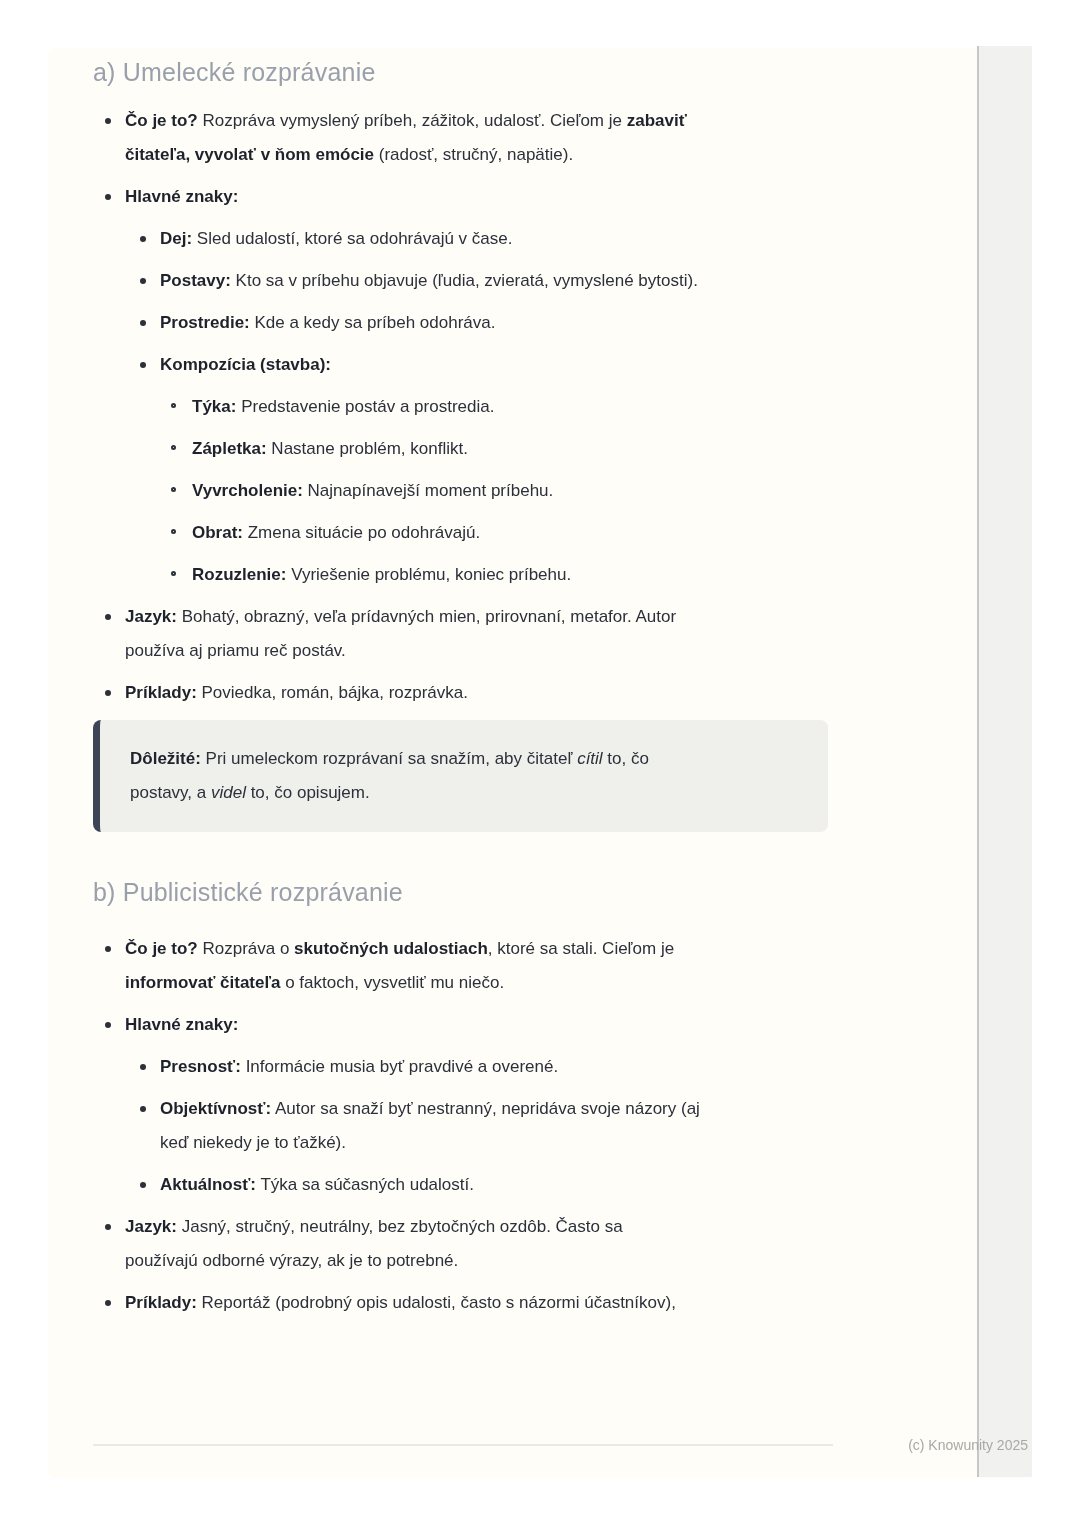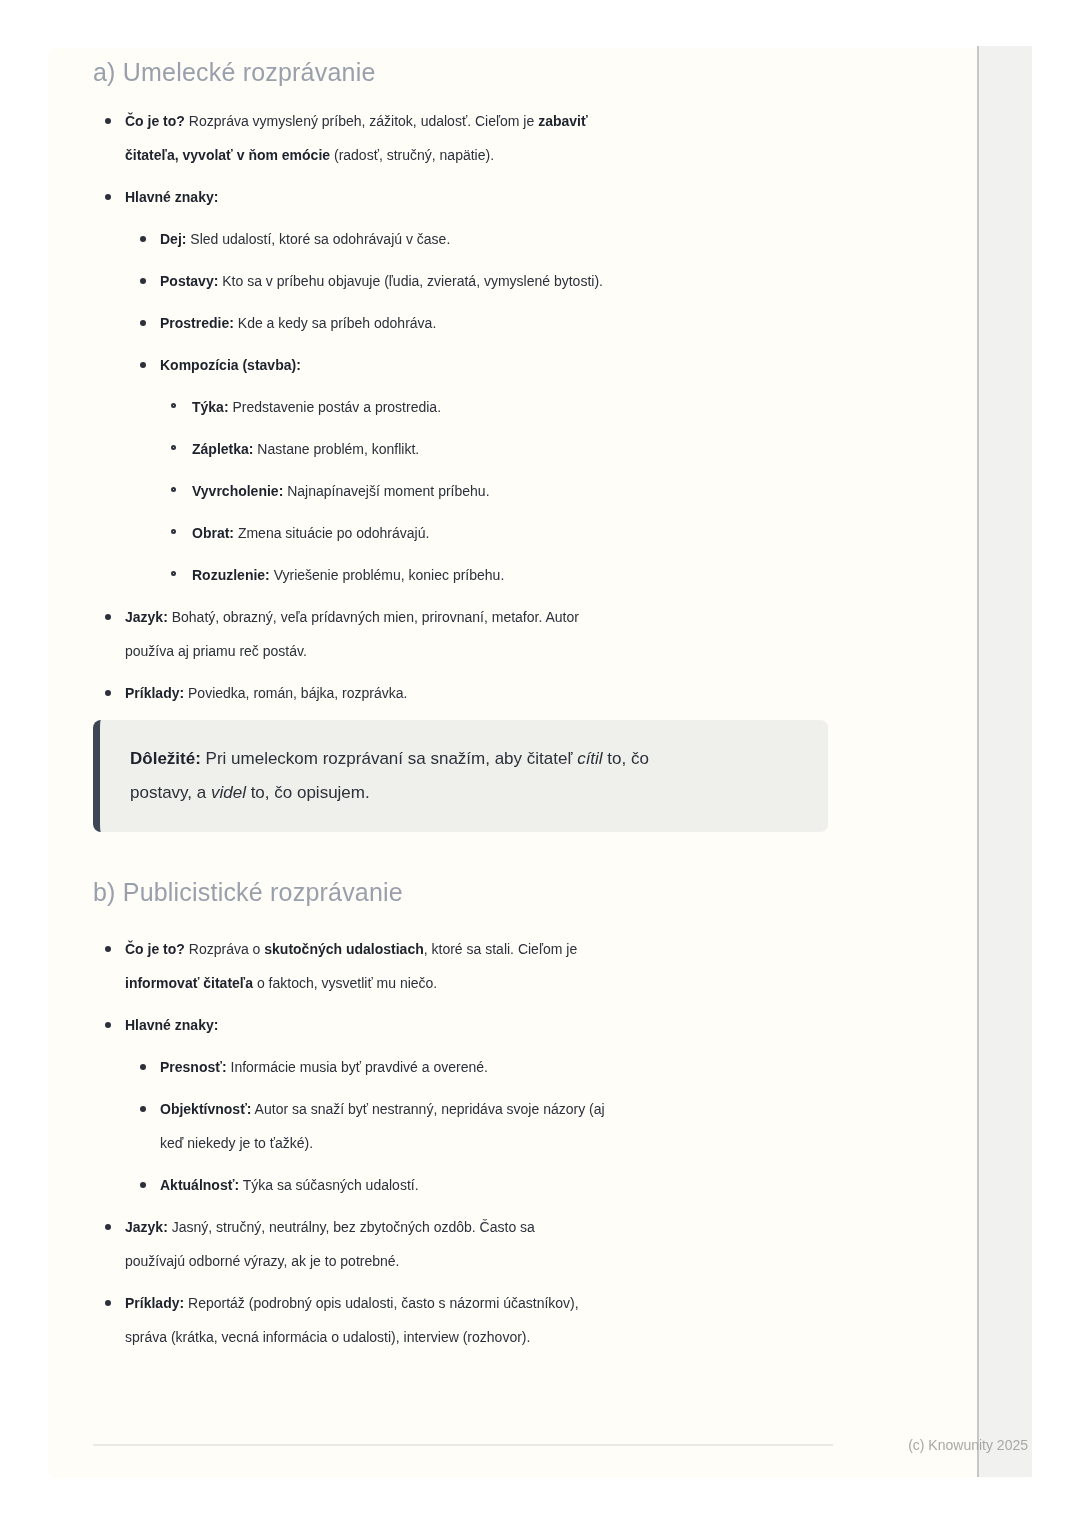--- a/index.html
+++ b/index.html
@@ -40,21 +40,21 @@
     color: #99a0ab;
     margin: 0 0 16px 0;
     letter-spacing: 0.2px;
     white-space: nowrap;
   }
   h2.section-heading.second { margin-top: 44px; margin-bottom: 24px; }
 
   ul { list-style: none; margin: 0; padding: 0; }
   li {
     position: relative;
-    font-size: 14px;
+    font-size: 17px;
     line-height: 34px;
     color: #2b303a;
     margin: 0 0 8px 0;
     white-space: nowrap;
   }
   li.l1 { padding-left: 32px; }
   li.l2 { padding-left: 35px; }
   li.l3 { padding-left: 32px; }
 
   ul.l2, ul.l3 { margin-top: 8px; white-space: normal; }
@@ -156,21 +156,21 @@
         <li class="l1"><span class="marker"></span><span class="b">Hlavné znaky:</span>
           <ul class="l2">
             <li class="l2"><span class="marker"></span><span class="b">Presnosť:</span><span> Informácie musia byť pravdivé a overené.</span></li>
             <li class="l2"><span class="marker"></span><span class="b">Objektívnosť:</span><span> Autor sa snaží byť nestranný, nepridáva svoje názory (aj</span><br><span>keď niekedy je to ťažké).</span></li>
             <li class="l2"><span class="marker"></span><span class="b">Aktuálnosť:</span><span> Týka sa súčasných udalostí.</span></li>
           </ul>
         </li>
 
         <li class="l1"><span class="marker"></span><span class="b">Jazyk:</span><span> Jasný, stručný, neutrálny, bez zbytočných ozdôb. Často sa</span><br><span>používajú odborné výrazy, ak je to potrebné.</span></li>
 
-        <li class="l1"><span class="marker"></span><span class="b">Príklady:</span><span> Reportáž (podrobný opis udalosti, často s názormi účastníkov),</span><br><span>správa (krátka, vecná informácia o udalosti), interview (rozhovor).</span></li>
+        <li class="l1"><span class="marker"></span><span class="b">Príklady:</span><span> Reportáž (podrobný opis udalosti, často s názormi účastníkov),</span><br></li>
       </ul>
 
     </div>
 
     <div class="footer-divider"></div>
     <div class="footer-copy">(c) Knowunity 2025</div>
   </div>
 
   <div class="scroll-strip"></div>
 </div>

